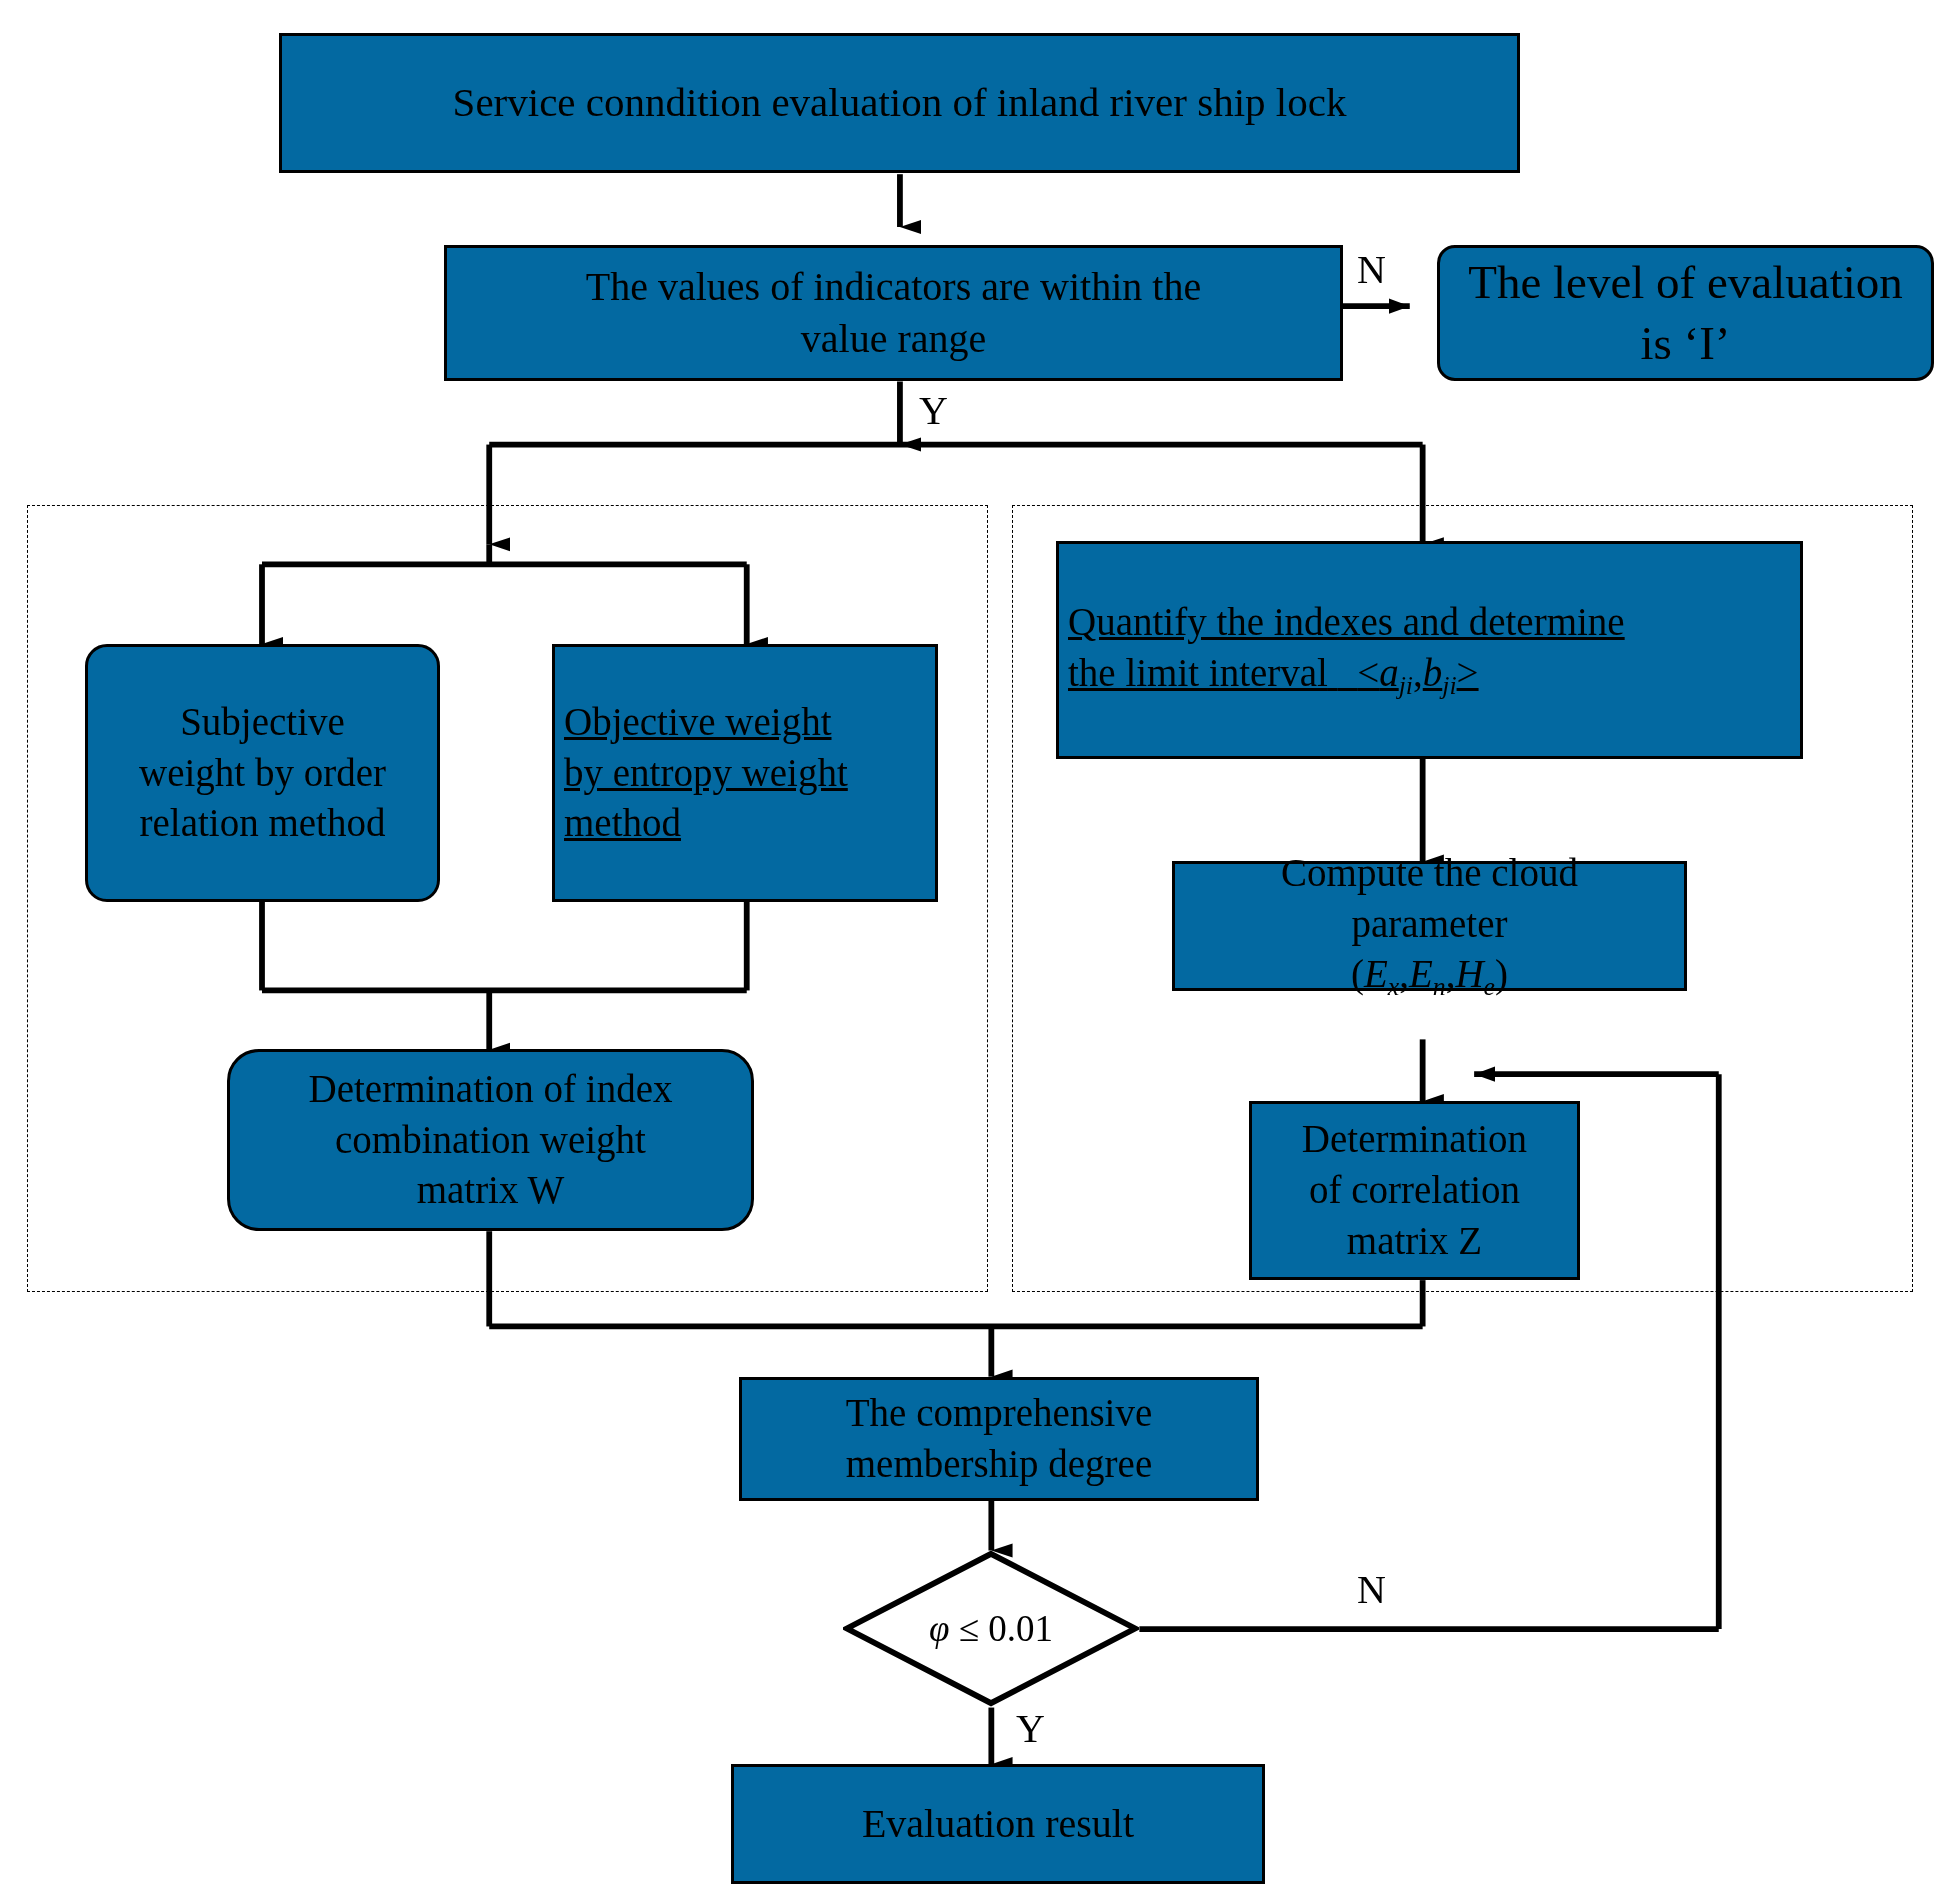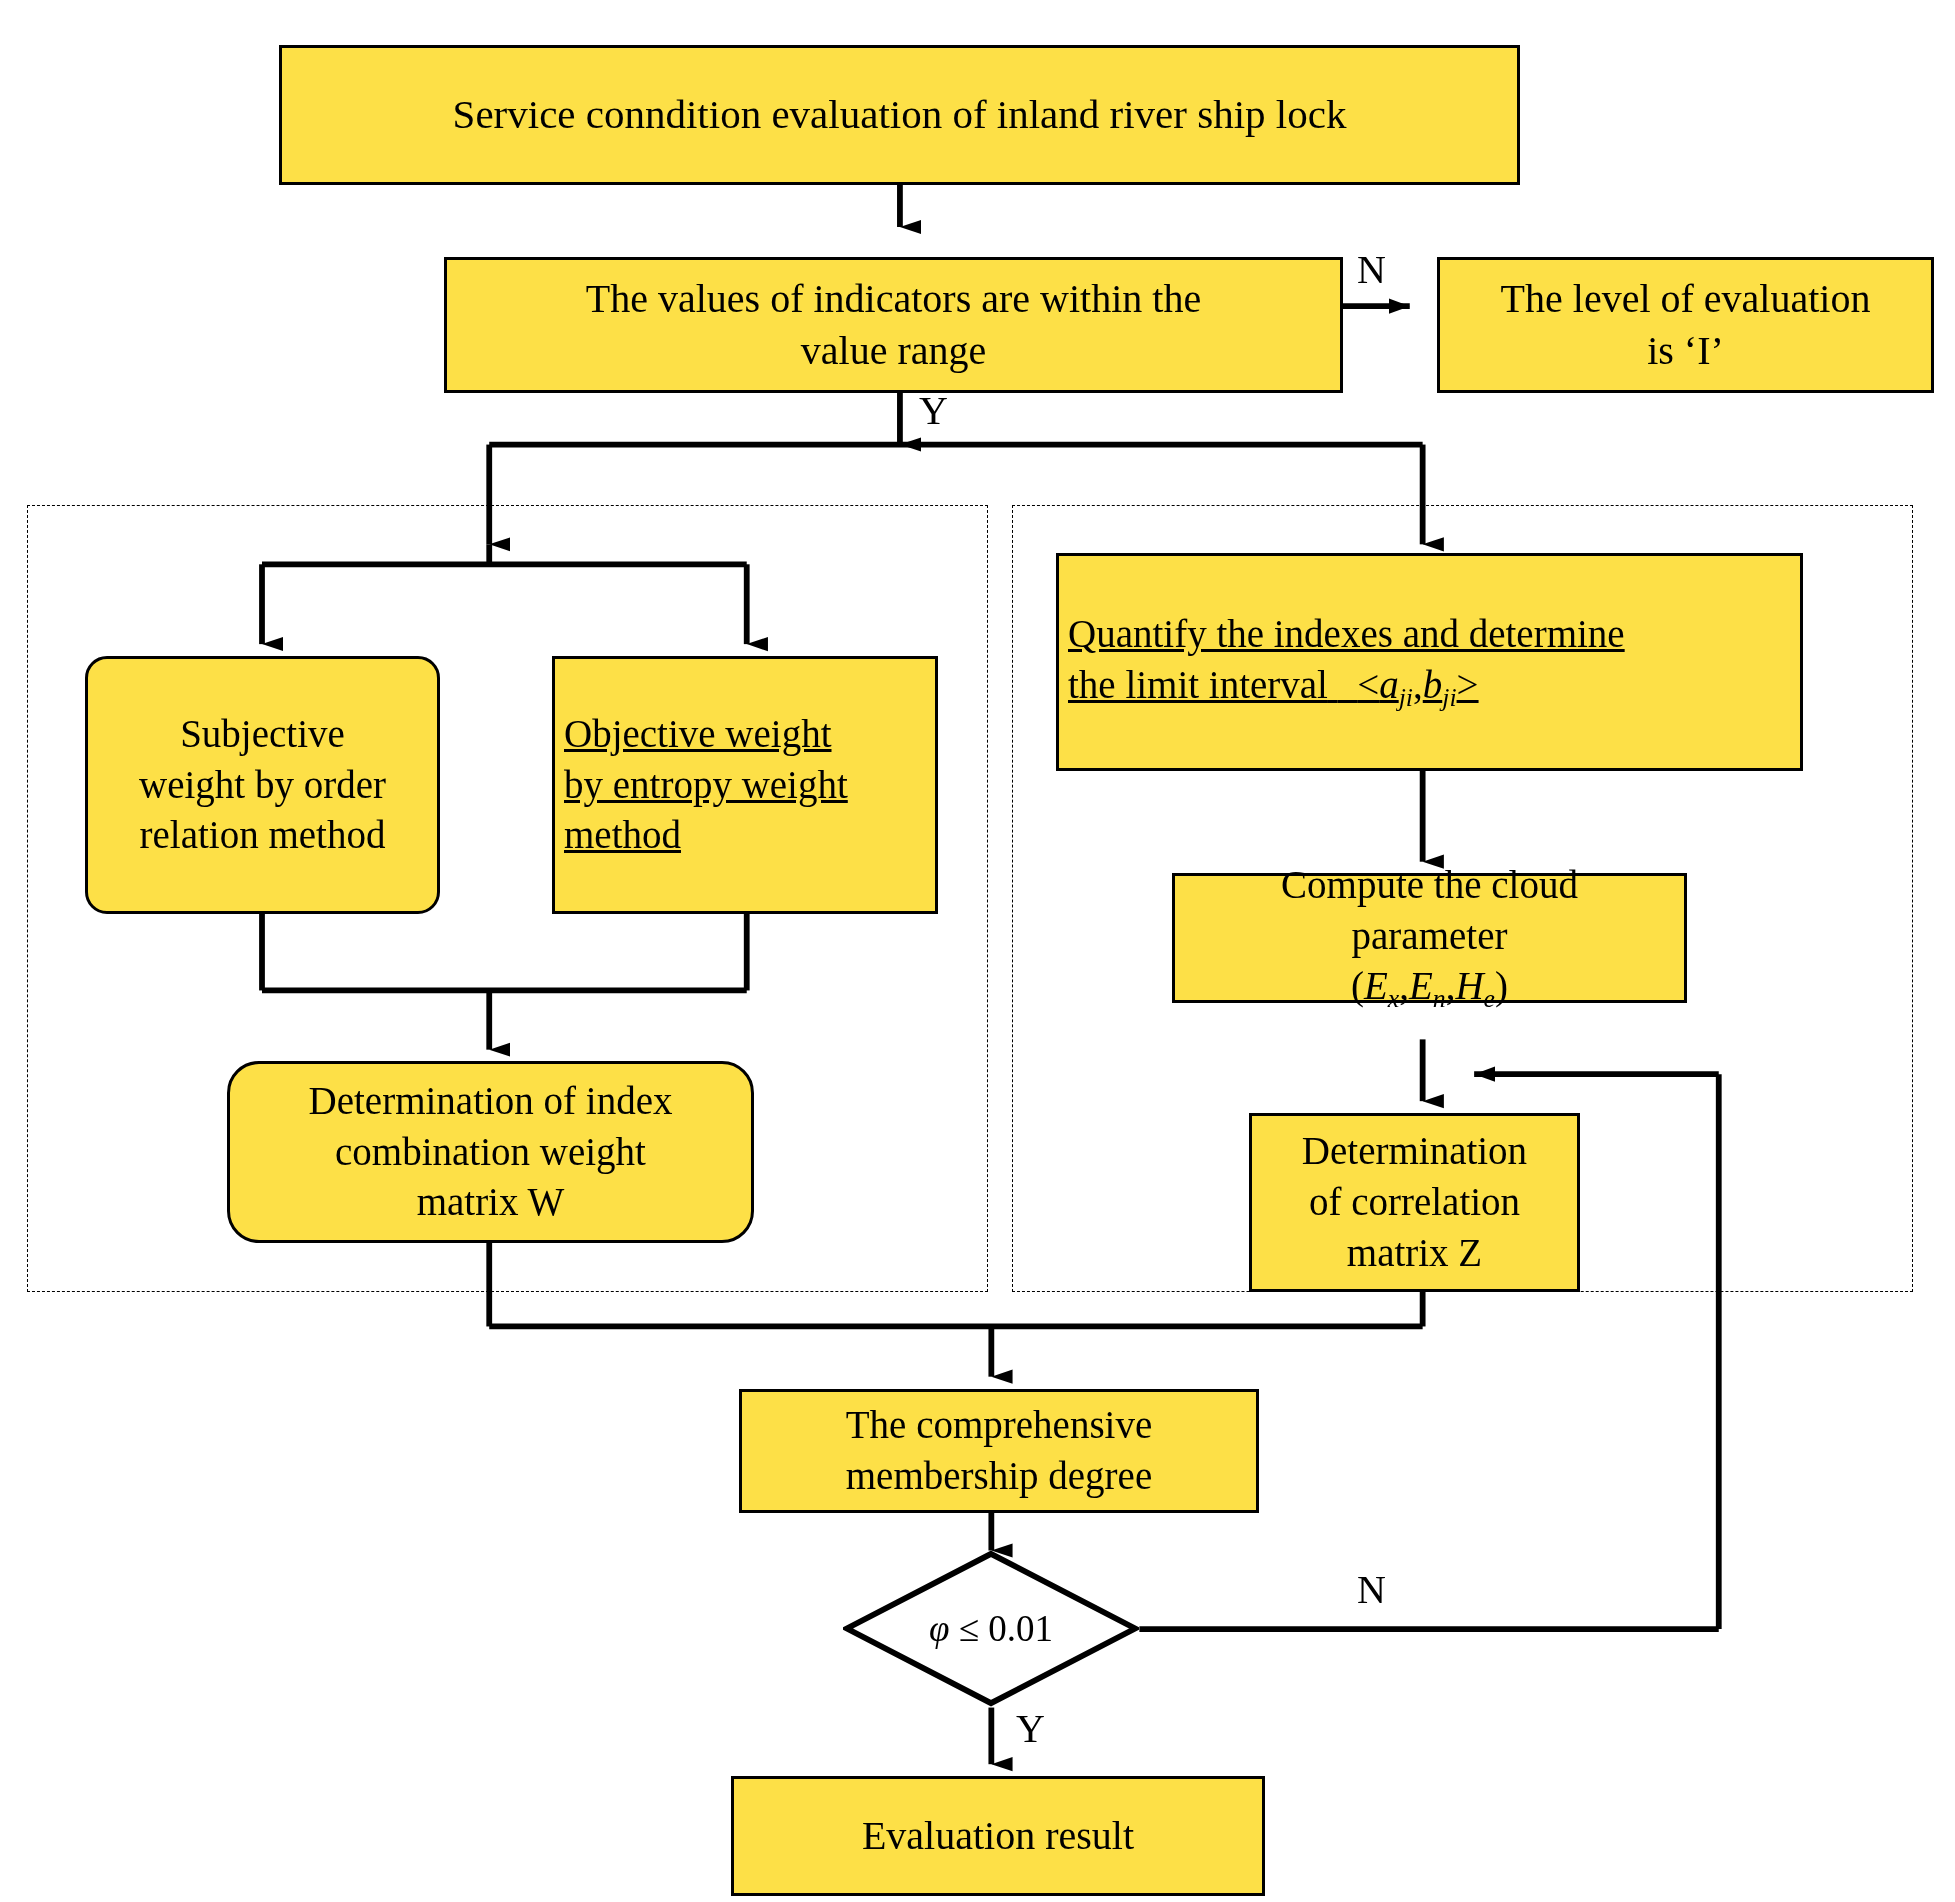--- a/index.html
+++ b/index.html
@@ -20,27 +20,26 @@
     position: absolute;
     left: 0; top: 0;
     width: 1955px;
     height: 1903px;
     pointer-events: none;
   }
   .node {
     position: absolute;
     box-sizing: border-box;
     border: 3.2px solid #000000;
-    background: #fde047;
+    background: #0369a1;
     display: flex;
     align-items: center;
     text-align: center;
     line-height: 1.30;
     z-index: 3;
-    margin-top: 12px;
   }
   .node .txt { display: block; width: 100%; padding: 0 9px; }
   .t-left { text-align: left; text-decoration: underline; }
   .t-center { text-align: center; }
 
   .dashzone {
     position: absolute;
     box-sizing: border-box;
     border: 1.9px dashed #000000;
     background: transparent;
@@ -149,21 +148,21 @@
     <span class="txt t-center">
       <span>The values  of indicators are within the</span><br>
       <span>value range</span>
     </span>
   </div>
 
   <div class="flag" style="left:1357px; top:250px; font-size:40px;">
     <span>N</span>
   </div>
 
-  <div class="node" style="left:1437px; top:245px; width:497px; height:136px; font-size:40px;">
+  <div class="node" style="left:1437px; top:245px; width:497px; height:136px; font-size:47px;border-radius:18px;">
     <span class="txt t-center">
       <span>The level of evaluation</span><br>
       <span>is  ‘І’</span>
     </span>
   </div>
 
   <div class="flag" style="left:919px; top:391px; font-size:40px;">
     <span>Y</span>
   </div>
 

